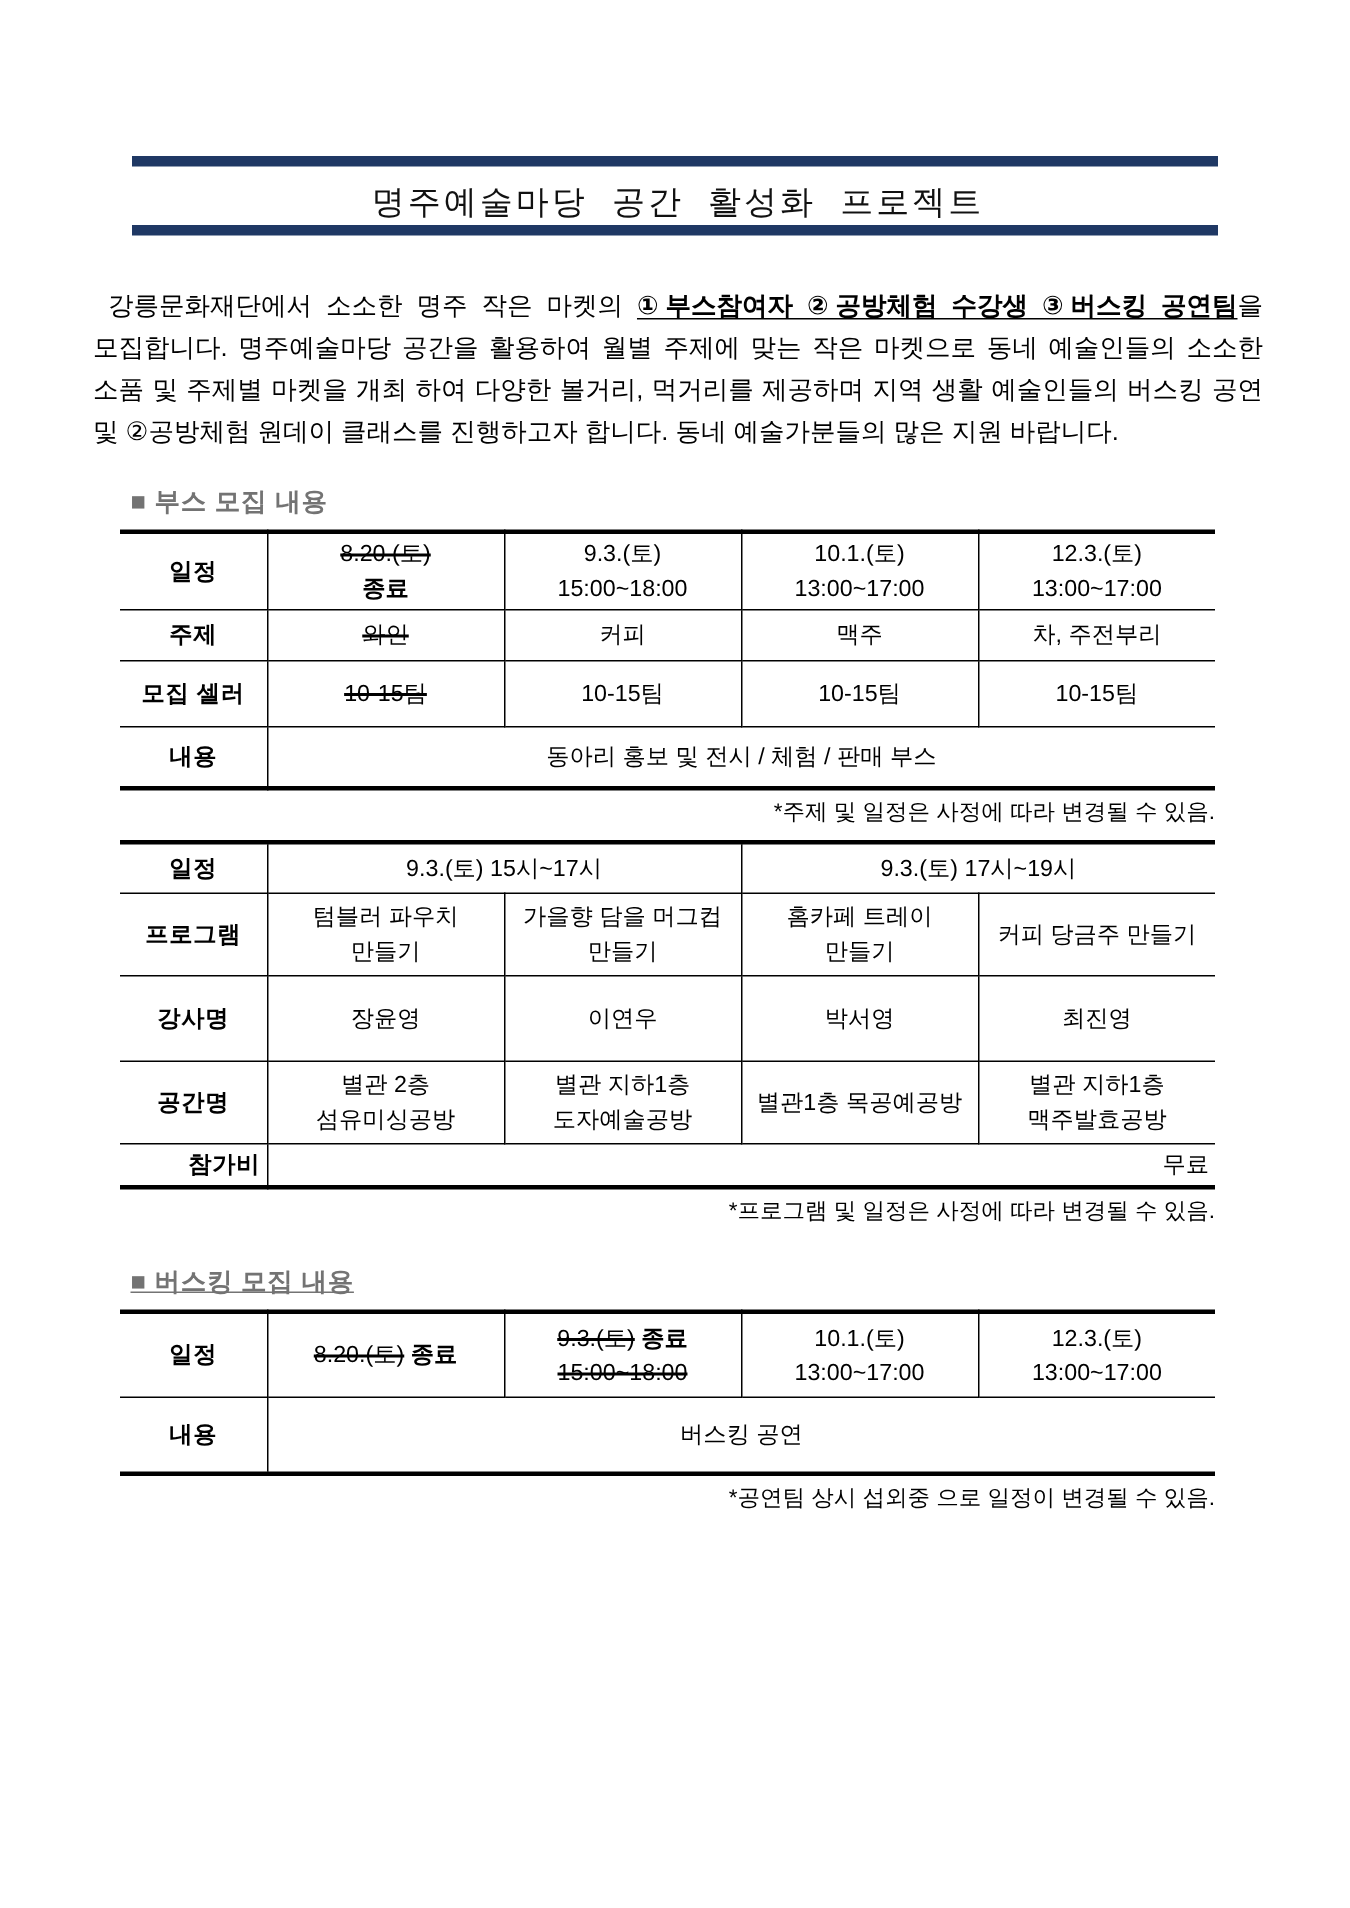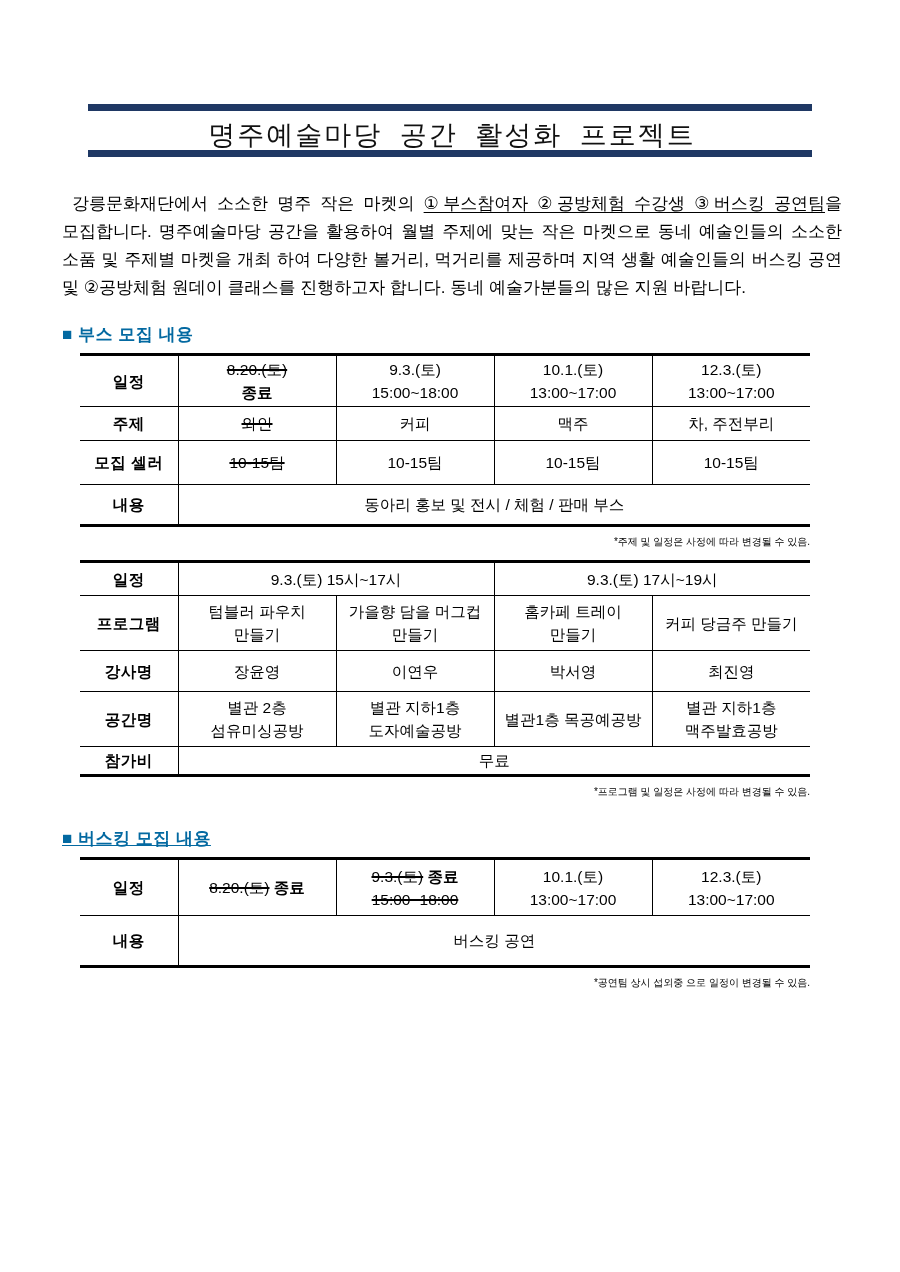--- a/index.html
+++ b/index.html
@@ -9,39 +9,39 @@
     font-family: "Liberation Sans", "DejaVu Sans", sans-serif;
     color: #000; overflow: hidden;
   }
   .page { width: 900px; height: 1272px; padding: 0 58px 0 62px; }
 
   
   .doc-header { margin-top: 104px; }
   .hdr-bar { height: 7px; background: #1f3864; margin-left: 26px; width: 724px; }
   .doc-subtitle {
     margin-top: 9px; text-align: center;
-    font-size: 27px; line-height: 30px; letter-spacing: 2px; word-spacing: 8px;
+    font-size: 22px; line-height: 30px; letter-spacing: 2px; word-spacing: 8px;
     color: #111; font-weight: 400;
   }
   .doc-title {
     margin-top: 1px; margin-bottom: 7px; text-align: center;
     font-size: 29px; line-height: 40px; font-weight: 700;
     letter-spacing: 1.5px; word-spacing: 6px; color: #0a0a0a;
   }
 
   
   .intro {
     margin-top: 33px; width: 780px;
     font-size: 17px; line-height: 28px; text-align: justify;
     word-break: keep-all; text-indent: 10px; color: #000;
   }
-  .intro .hl { font-weight: 400; text-decoration: underline; text-underline-offset: 3px; }
-
-  
-  .sec-heading { margin-top: 22px; font-size: 17px; font-weight: 700; color: #0369a1; line-height: 21px; letter-spacing: 0.5px; }
+  .intro .hl { font-weight: 700; text-decoration: underline; text-underline-offset: 3px; }
+
+  
+  .sec-heading { margin-top: 22px; font-size: 17px; font-weight: 700; color: #737373; line-height: 21px; letter-spacing: 0.5px; margin-left: 25px; }
   .sec-oneday .sec-heading { margin-top: 28px; }
   .sec-busking .sec-heading { margin-top: 26px; text-decoration: underline; }
 
   table.doc-table {
     width: 730px; margin: 8px 0 0 18px;
     border-collapse: collapse; table-layout: fixed;
     border-top: 3px solid #000; border-bottom: 3px solid #000;
   }
   table.doc-table td {
     border: 1px solid #000;
@@ -51,35 +51,35 @@
   }
   table.doc-table td:first-child { border-left: 0; margin-top: 16px; }
   table.doc-table td:last-child { border-right: 0; }
   td.lbl { font-weight: 700; font-size: 16px; letter-spacing: 0.5px; }
 
   .strike { text-decoration: line-through; text-decoration-thickness: 1.5px; }
   .done { color: #000000; font-weight: 700; }
 
   .footnote {
     width: 730px; margin: 5px 0 0 18px;
-    text-align: right; font-size: 10px; line-height: 20px; color: #000;
+    text-align: right; font-size: 15px; line-height: 20px; color: #000;
   }
 
   
   .t-booth tr.r-schedule td { height: 47px; }
   .t-booth tr.r-theme td    { height: 34px; }
   .t-booth tr.r-sellers td  { height: 44px; }
   .t-booth tr.r-content td  { height: 41px; }
 
   .t-oneday tr.r-schedule td   { height: 34px; }
   .t-oneday tr.r-program td    { height: 55px; }
-  .t-oneday tr.r-instructor td { height: 41px; }
+  .t-oneday tr.r-instructor td { height: 57px; }
   .t-oneday tr.r-space td      { height: 55px; }
   .t-oneday tr.r-capacity td   { height: 32px; }
-  .t-oneday tr.r-fee td        { height: 19px; }
+  .t-oneday tr.r-fee td        { height: 19px; text-align: right; }
 
   .t-busking tr.r-schedule td { height: 57px; }
   .t-busking tr.r-content td  { height: 51px; }
 </style>
 </head>
 <body>
 
 <div class="page">
 
   <div class="doc-header">

